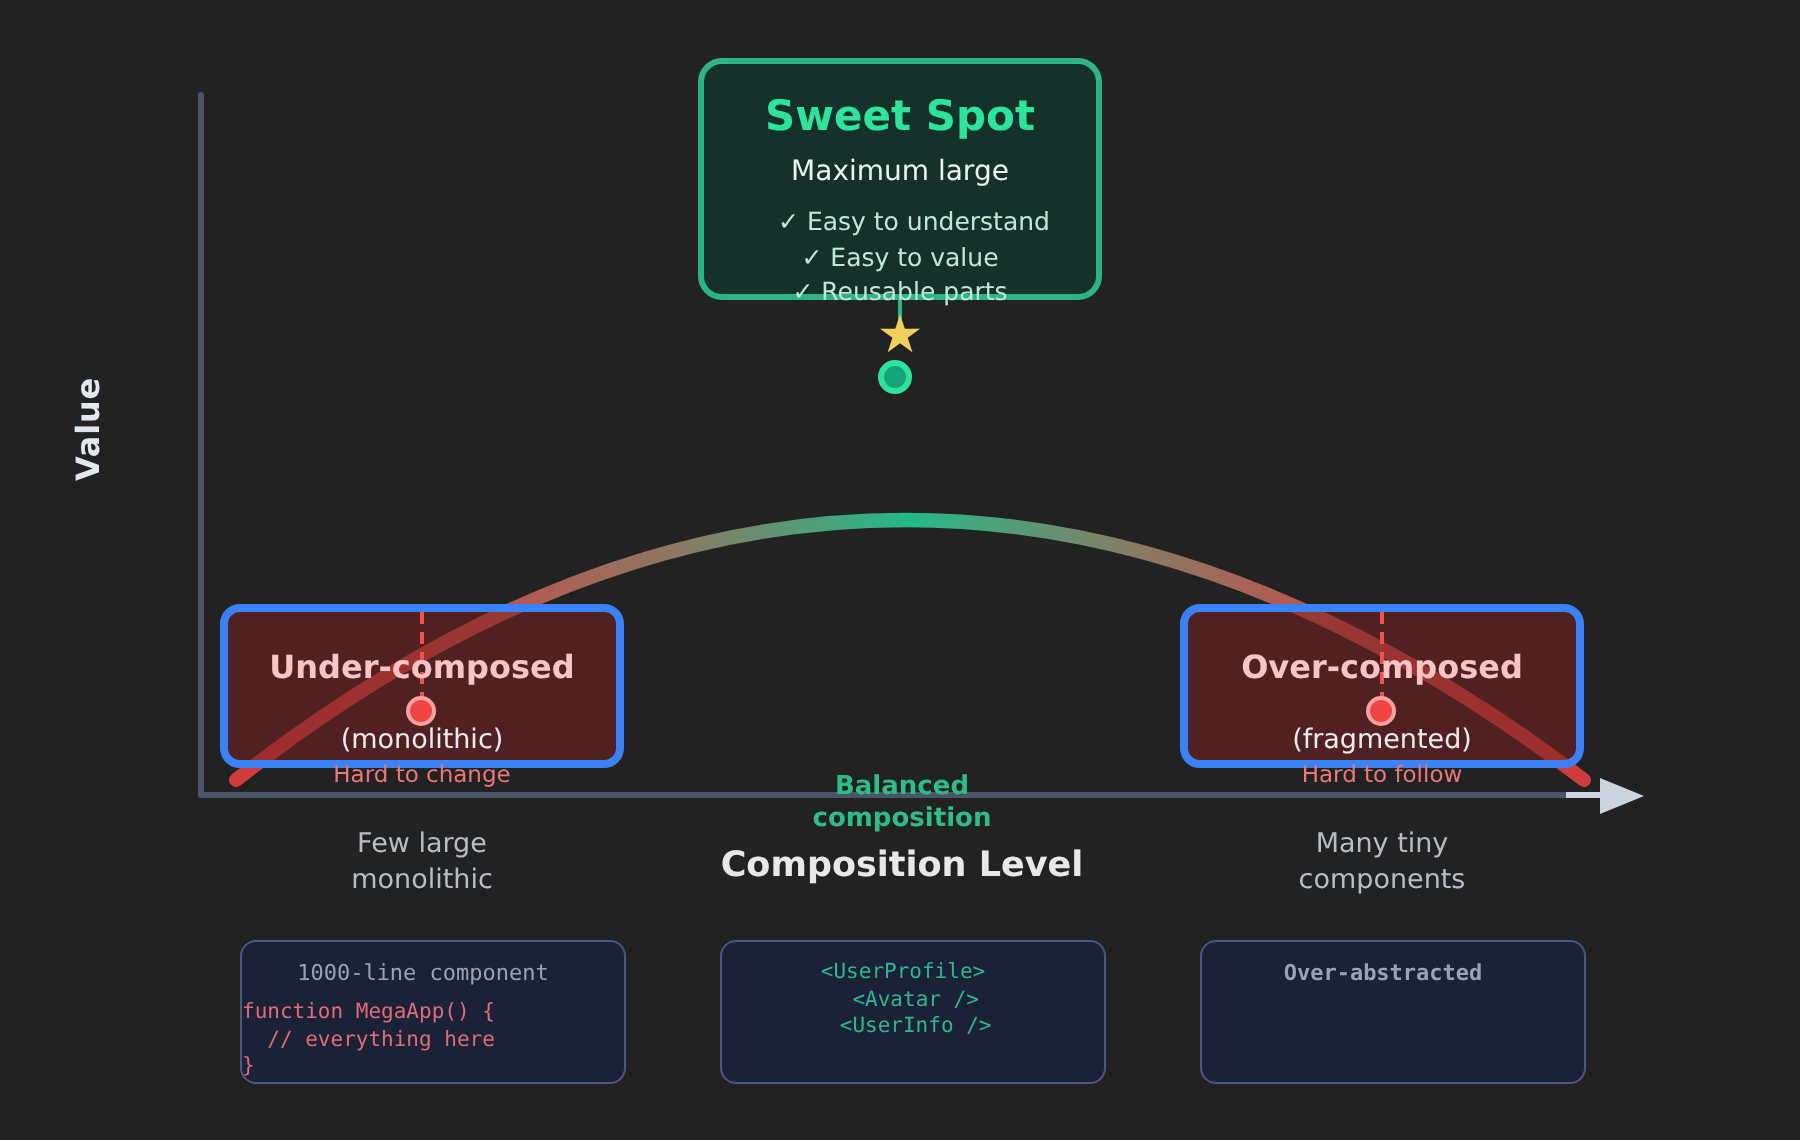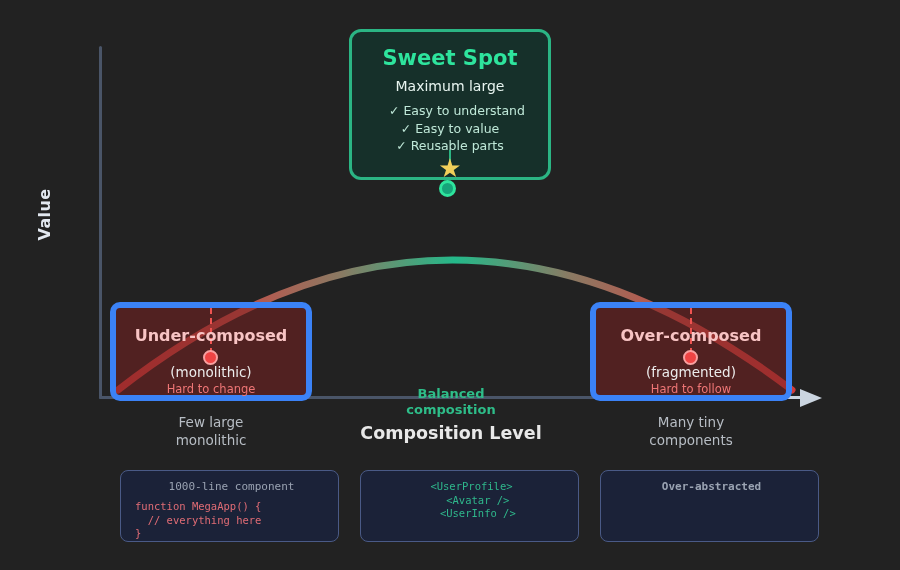--- a/index.html
+++ b/index.html
@@ -74,21 +74,21 @@
     width: 900px; height: 570px;
     pointer-events: none;
   }
 
   
   .sweet-card {
     position: absolute;
     left: 349px;
     top: 29px;
     width: 202px;
-    height: 151px;
+    height: 121px;
     box-sizing: border-box;
     background: #16302a;
     border: 3px solid #2bb584;
     border-radius: 12px;
     display: flex;
     flex-direction: column;
     align-items: center;
     padding-top: 16px;
   }
   .sweet-title {
@@ -144,23 +144,23 @@
     border-radius: 50%;
     background: #16a47a;
     border: 3px solid #2ee49d;
   }
 
   
   .warn-box {
     position: absolute;
     box-sizing: border-box;
     width: 202px;
-    height: 99px;
+    height: 82px;
     background: rgba(120, 32, 32, 0.55);
-    border: 6px solid #3b82f6;
+    border: 4px solid #3b82f6;
     border-radius: 10px;
   }
   .warn-left  { left: 110px; top: 302px; }
   .warn-right { left: 590px; top: 302px; }
 
   .warn-title {
     position: absolute;
     left: 0; right: 0;
     top: 18px;
     text-align: center;
@@ -237,27 +237,27 @@
     text-align: center;
     color: #e8e8e8;
     font-size: 17.5px;
     font-weight: bold;
   }
 
   
   .code-card {
     position: absolute;
     box-sizing: border-box;
-    width: 219px;
+    width: 193px;
     height: 72px;
     top: 470px;
     background: #1b2238;
     border: 1.5px solid #4a5a86;
     border-radius: 8px;
-    padding: 9px 10px 0 14px;
+    padding: 9px 10px 0 0;
     font-family: "DejaVu Sans Mono", "Liberation Mono", monospace;
   }
   .cc-left   { left: 120px; }
   .cc-mid    { left: 360px; }
   .cc-right  { left: 600px; font-weight: bold; }
 
   .code-caption {
     text-align: center;
     color: #9aa3b2;
     font-size: 11px;

